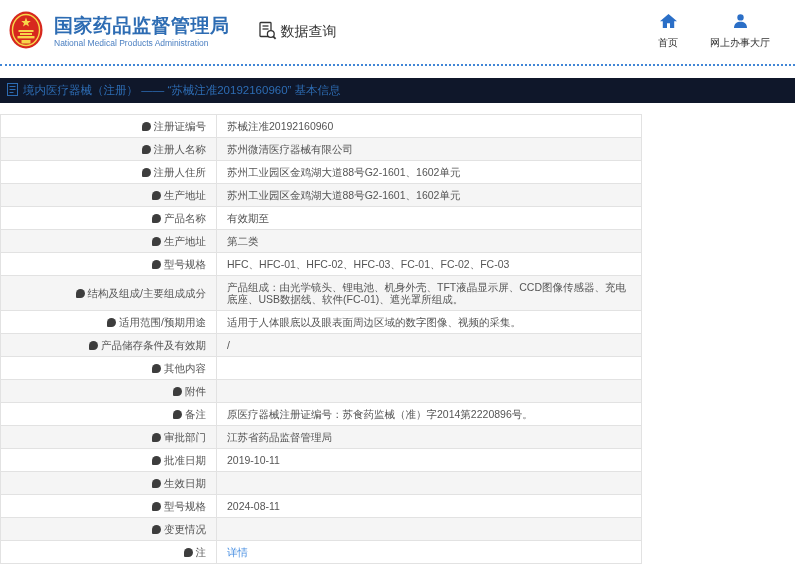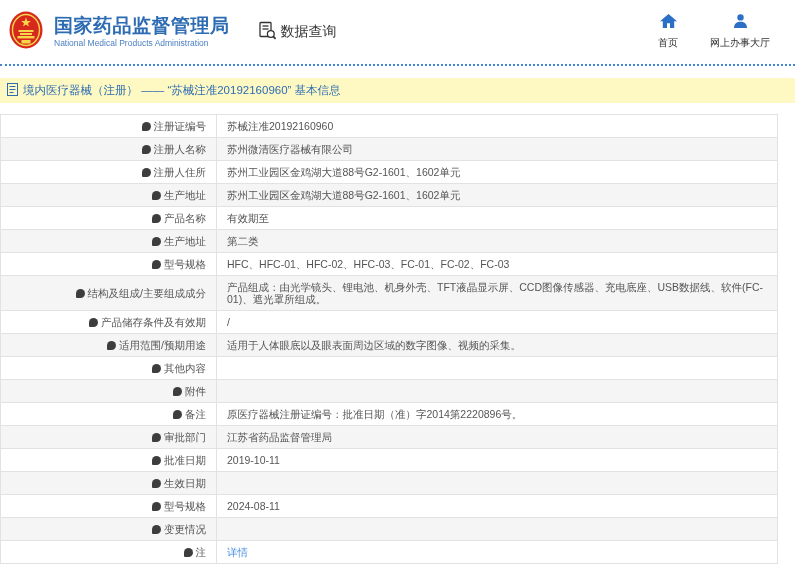--- a/index.html
+++ b/index.html
@@ -35,32 +35,32 @@
   .nav-item {
     display: flex; flex-direction: column; align-items: center;
     cursor: pointer; min-width: 24px;
   }
   .nav-item .nav-label { font-size: 10px; color: #333; margin-top: 4px; white-space: nowrap; }
 
   
   .breadcrumb {
     margin-top: 12px;
     height: 25px;
-    background: #fef9c3;
+    background: #0f172a;
     display: flex; align-items: center;
     padding-left: 7px;
     color: #2d6cb3;
     font-size: 11.5px;
   }
   .breadcrumb .bc-text { margin-left: 5px; white-space: nowrap; }
 
   
   .info-table-wrap { margin-top: 11px; }
   table.info-table {
-    width: 778px;
+    width: 642px;
     border-collapse: collapse;
     border: 1px solid #c9c9c9;
     table-layout: fixed;
   }
   table.info-table tr:nth-child(even) { background: #f5f5f5; }
   table.info-table th, table.info-table td {
     border: 1px solid #e2e2e2;
     font-size: 10.5px;
     font-weight: normal;
     line-height: 12px;
@@ -188,42 +188,42 @@
     <th><span class="note-ico" hidden=""></span><span>型号规格</span></th>
     <td><span>HFC、HFC-01、HFC-02、HFC-03、FC-01、FC-02、FC-03</span></td>
   </tr>
 
   <tr>
     <th><span class="note-ico" hidden=""></span><span>结构及组成/主要组成成分</span></th>
     <td><span>产品组成：由光学镜头、锂电池、机身外壳、TFT液晶显示屏、CCD图像传感器、充电底座、USB数据线、软件(FC-01)、遮光罩所组成。</span></td>
   </tr>
 
   <tr>
+    <th><span class="note-ico" hidden=""></span><span>适用范围/预期用途</span></th>
+    <td><span>适用于人体眼底以及眼表面周边区域的数字图像、视频的采集。</span></td>
+  </tr>
+
+  <tr>
     <th><span class="note-ico" hidden=""></span><span>产品储存条件及有效期</span></th>
     <td><span>/</span></td>
   </tr>
 
   <tr>
-    <th><span class="note-ico" hidden=""></span><span>适用范围/预期用途</span></th>
-    <td><span>适用于人体眼底以及眼表面周边区域的数字图像、视频的采集。</span></td>
-  </tr>
-
-  <tr>
     <th><span class="note-ico" hidden=""></span><span>其他内容</span></th>
     <td><span></span></td>
   </tr>
 
   <tr>
     <th><span class="note-ico" hidden=""></span><span>附件</span></th>
     <td><span></span></td>
   </tr>
 
   <tr>
     <th><span class="note-ico" hidden=""></span><span>备注</span></th>
-    <td><span>原医疗器械注册证编号：批准日期（准）字2014第2220896号。</span></td>
+    <td><span>原医疗器械注册证编号：苏食药监械（准）字2014第2220896号。</span></td>
   </tr>
 
   <tr>
     <th><span class="note-ico" hidden=""></span><span>审批部门</span></th>
     <td><span>江苏省药品监督管理局</span></td>
   </tr>
 
   <tr>
     <th><span class="note-ico" hidden=""></span><span>批准日期</span></th>
     <td><span>2019-10-11</span></td>

